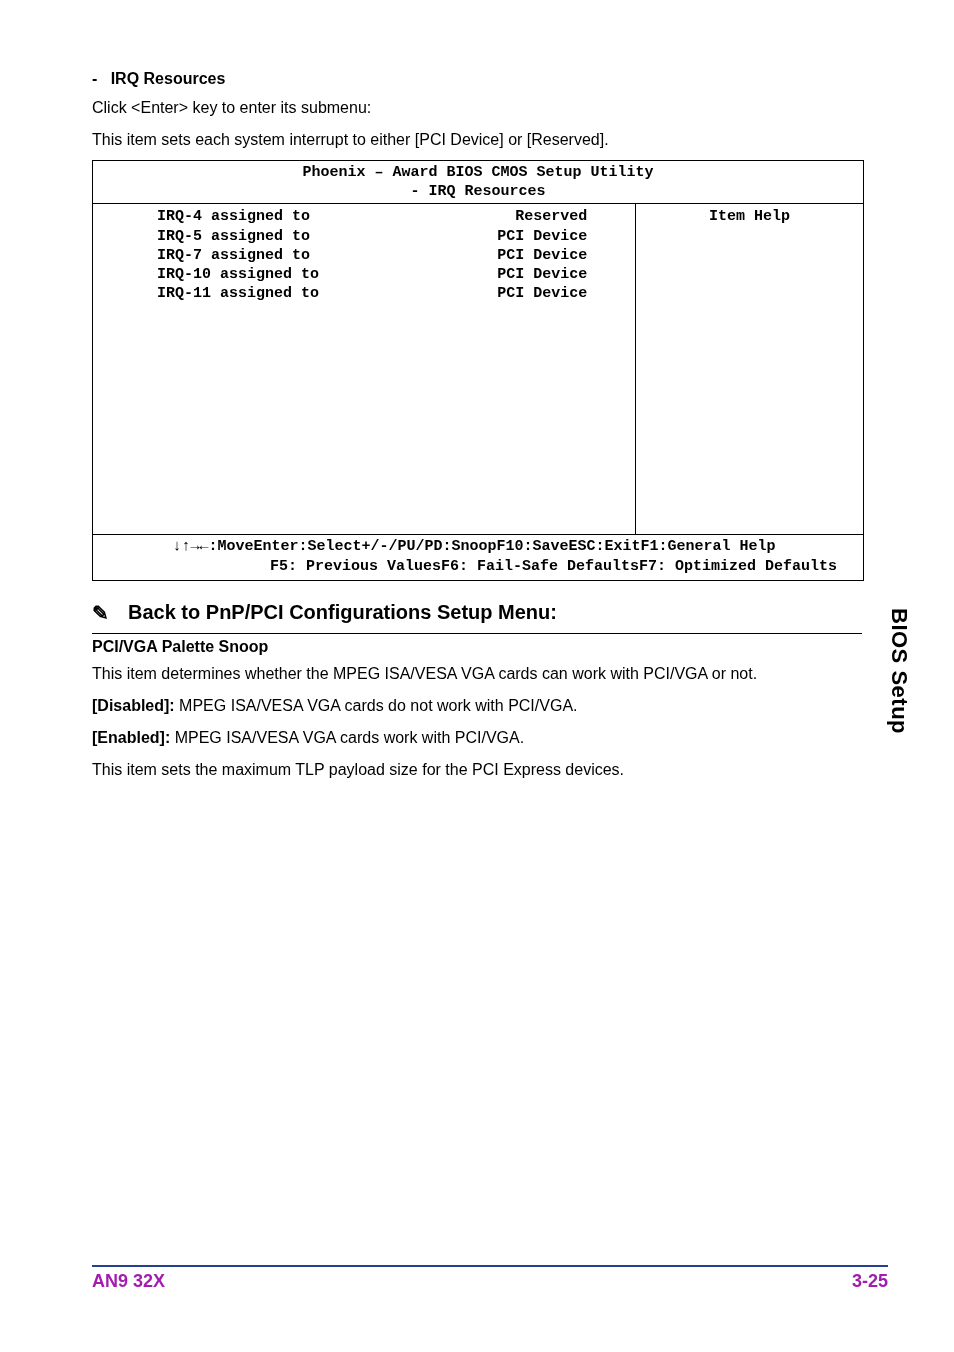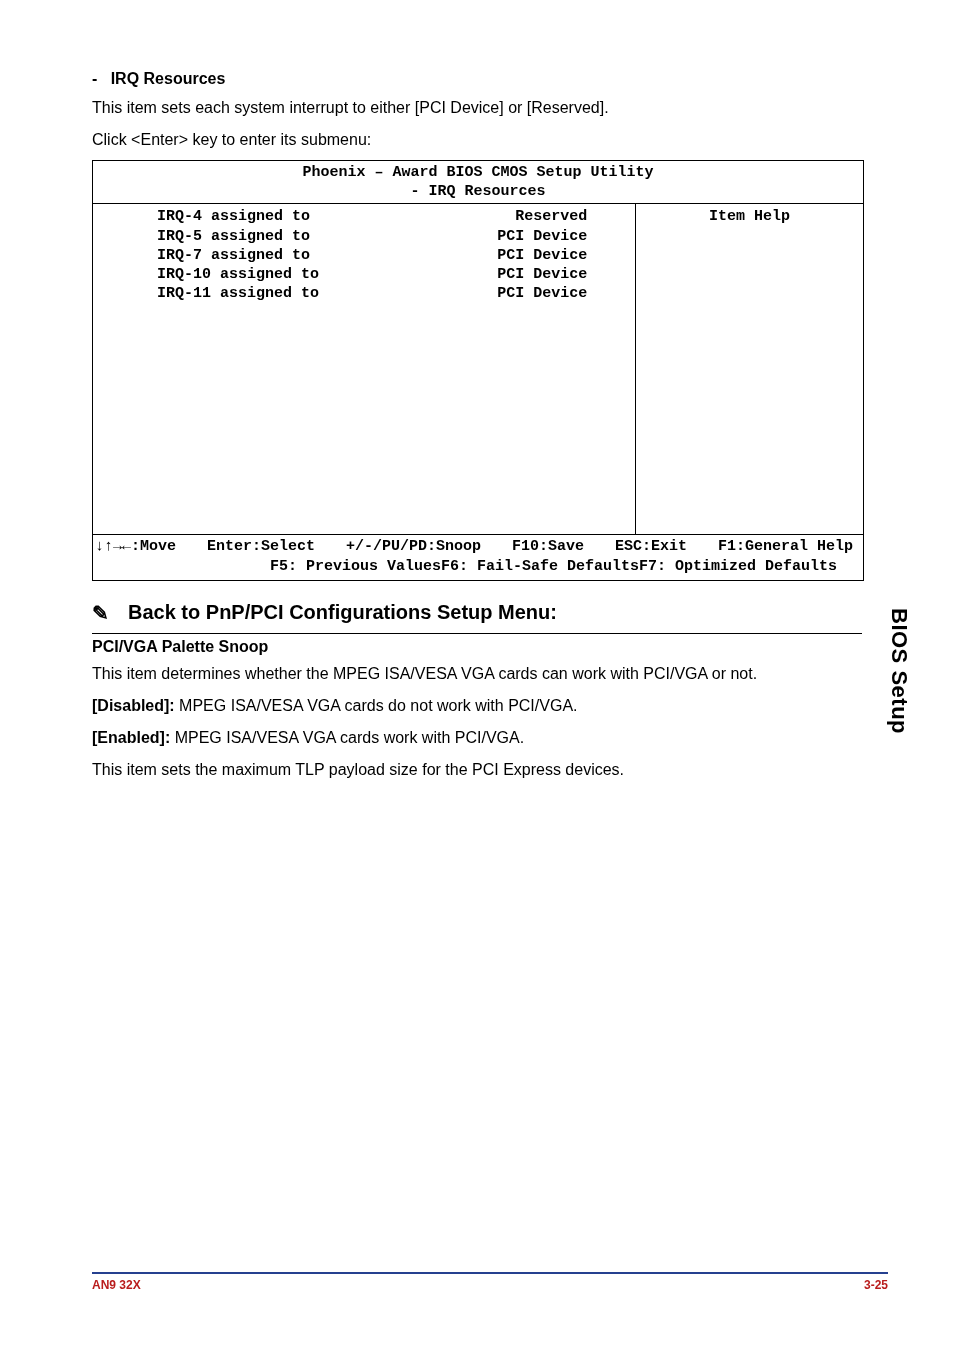--- a/index.html
+++ b/index.html
@@ -63,21 +63,21 @@
     padding-right: 40px;
     margin-left: 38px;
   }
   .bios-footer {
     padding: 2px 6px 2px 0;
     text-align: left;
     white-space: nowrap;
   }
   .bios-footer-line1 {
     display: flex;
-    justify-content: space-between;
+    justify-content: center;
     padding: 0 4px 0 2px;
   }
   .bios-footer-line2 {
     display: flex;
     justify-content: flex-end;
     padding: 0 20px 2px 30px;
   }
   .hand-heading {
     display: flex;
     align-items: center;
@@ -111,36 +111,36 @@
   }
   .footer-bar {
     position: absolute;
     left: 92px;
     right: 66px;
     bottom: 60px;
     border-top: 2px solid #25408f;
     display: flex;
     justify-content: space-between;
     padding-top: 4px;
-    font-size: 12px;
-    font-weight: bold;
-    color: #b91c1c;
+    font-size: 18px;
+    font-weight: bold;
+    color: #a21caf;
   }
 </style>
 </head>
 <body>
 
 <div class="page">
 
   <p class="irq-header">
     <span>-</span>&nbsp;&nbsp;&nbsp;<span>IRQ Resources</span>
   </p>
 
+  <p class="para">Click &lt;Enter&gt; key to enter its submenu:</p>
   <p class="para">This item sets each system interrupt to either [PCI Device] or [Reserved].</p>
-  <p class="para">Click &lt;Enter&gt; key to enter its submenu:</p>
 
   <div class="bios-box">
     <div class="bios-title">Phoenix – Award BIOS CMOS Setup Utility</div>
     <div class="bios-sub">- IRQ Resources</div>
     <div class="bios-body">
       <div class="bios-left">
         <div class="bios-row">
           <span>IRQ-4  assigned to</span>
           <span>Reserved</span>
         </div>

